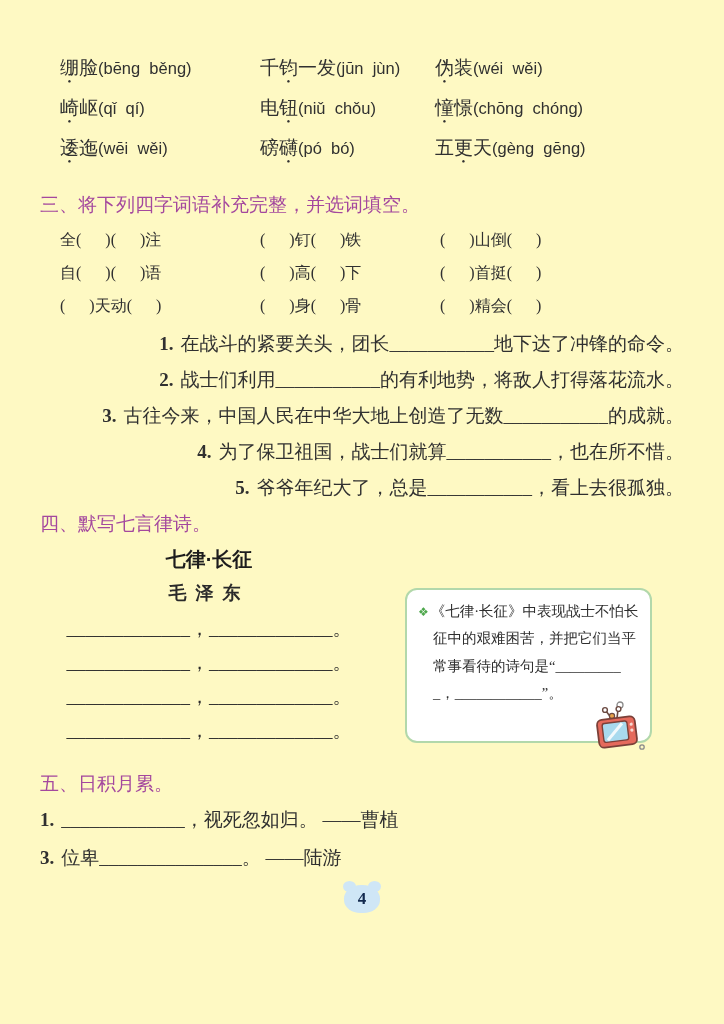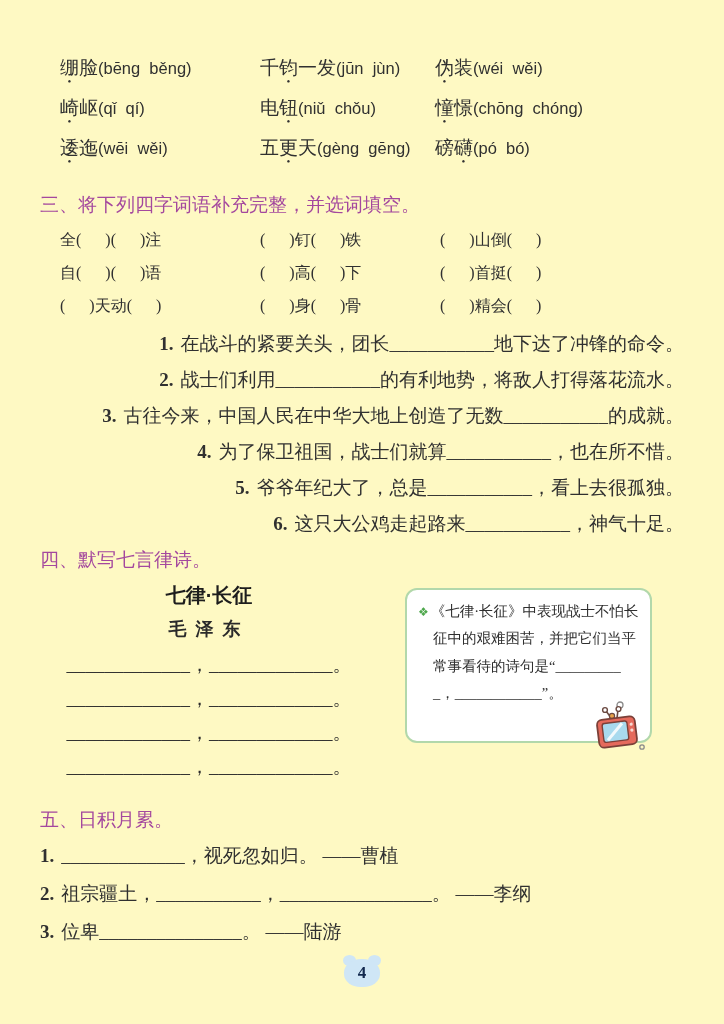--- a/index.html
+++ b/index.html
@@ -83,22 +83,22 @@
 <div class="page">
 
   <div class="pinyin-grid">
     <div class="pcell"><span></span><span class="dotchar">绷</span><span>脸</span><span class="py">(bēng  běng)</span></div>
     <div class="pcell"><span>千</span><span class="dotchar">钧</span><span>一发</span><span class="py">(jūn  jùn)</span></div>
     <div class="pcell"><span></span><span class="dotchar">伪</span><span>装</span><span class="py">(wéi  wěi)</span></div>
     <div class="pcell"><span></span><span class="dotchar">崎</span><span>岖</span><span class="py">(qǐ  qí)</span></div>
     <div class="pcell"><span>电</span><span class="dotchar">钮</span><span></span><span class="py">(niǔ  chǒu)</span></div>
     <div class="pcell"><span></span><span class="dotchar">憧</span><span>憬</span><span class="py">(chōng  chóng)</span></div>
     <div class="pcell"><span></span><span class="dotchar">逶</span><span>迤</span><span class="py">(wēi  wěi)</span></div>
+    <div class="pcell"><span>磅</span><span class="dotchar">礴</span><span></span><span class="py">(pó  bó)</span></div>
     <div class="pcell"><span>五</span><span class="dotchar">更</span><span>天</span><span class="py">(gèng  gēng)</span></div>
-    <div class="pcell"><span>磅</span><span class="dotchar">礴</span><span></span><span class="py">(pó  bó)</span></div>
   </div>
 
   <h2 class="sec-heading h-sec3">三、将下列四字词语补充完整，并选词填空。</h2>
 
   <div class="idiom-grid">
     <div class="icell">全(      )(      )注</div>
     <div class="icell">(      )钉(      )铁</div>
     <div class="icell">(      )山倒(      )</div>
     <div class="icell">自(      )(      )语</div>
     <div class="icell">(      )高(      )下</div>
@@ -107,21 +107,20 @@
     <div class="icell">(      )身(      )骨</div>
     <div class="icell">(      )精会(      )</div>
   </div>
 
   <div class="sent-list">
     <div class="sent"><span class="num">1.</span><span>在战斗的紧要关头，团长___________地下达了冲锋的命令。</span></div>
     <div class="sent"><span class="num">2.</span><span>战士们利用___________的有利地势，将敌人打得落花流水。</span></div>
     <div class="sent"><span class="num">3.</span><span>古往今来，中国人民在中华大地上创造了无数___________的成就。</span></div>
     <div class="sent"><span class="num">4.</span><span>为了保卫祖国，战士们就算___________，也在所不惜。</span></div>
     <div class="sent"><span class="num">5.</span><span>爷爷年纪大了，总是___________，看上去很孤独。</span></div>
-    <div class="sent"><span class="num">6.</span><span>这只大公鸡走起路来___________，神气十足。</span></div>
   </div>
 
   <h2 class="sec-heading h-sec4">四、默写七言律诗。</h2>
 
   <div class="poem">
     <div class="poem-title">七律·长征</div>
     <div class="poem-author">毛泽东</div>
     <div class="poem-line">_____________，_____________。</div>
     <div class="poem-line">_____________，_____________。</div>
     <div class="poem-line">_____________，_____________。</div>
@@ -145,21 +144,20 @@
         <circle cx="42" cy="31" r="1.6" fill="#f7d9d2"></circle>
       </g>
       <circle cx="52" cy="46" r="2.2" fill="none" stroke="#8a8a8a" stroke-width="1.3"></circle>
     </svg>
   </div>
 
   <h2 class="sec-heading h-sec5">五、日积月累。</h2>
 
   <div class="acc-list">
     <div class="acc-item"><span class="num">1.</span><span>_____________，视死忽如归。 ——曹植</span></div>
-    <div class="acc-item"><span class="num">2.</span><span>祖宗疆土，___________，________________。 ——李纲</span></div>
     <div class="acc-item"><span class="num">3.</span><span>位卑_______________。 ——陆游</span></div>
   </div>
 
   <div class="bear">
     <span class="ear l"></span>
     <span class="ear r"></span>
     <span class="head"></span>
     <span class="num">4</span>
   </div>
 

